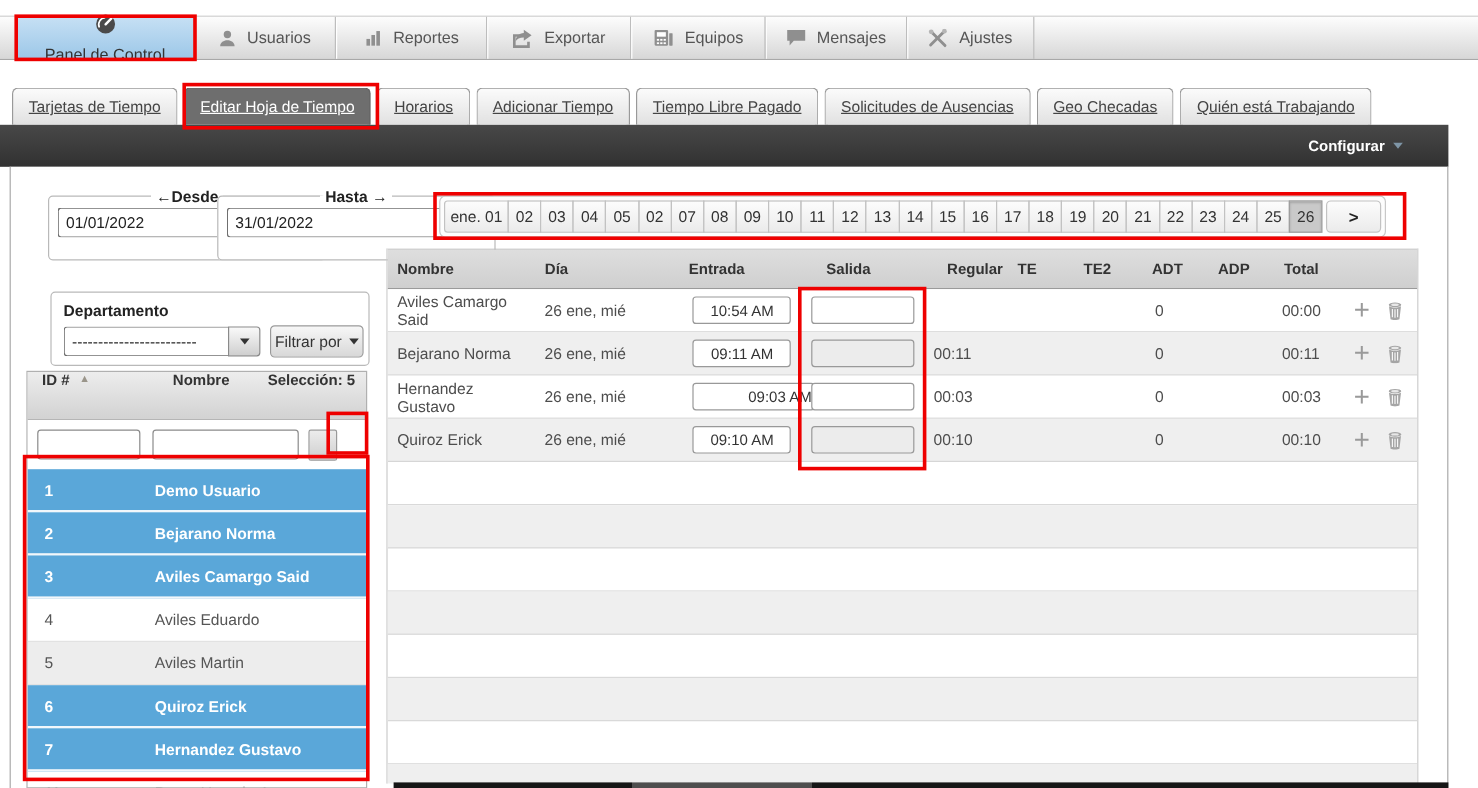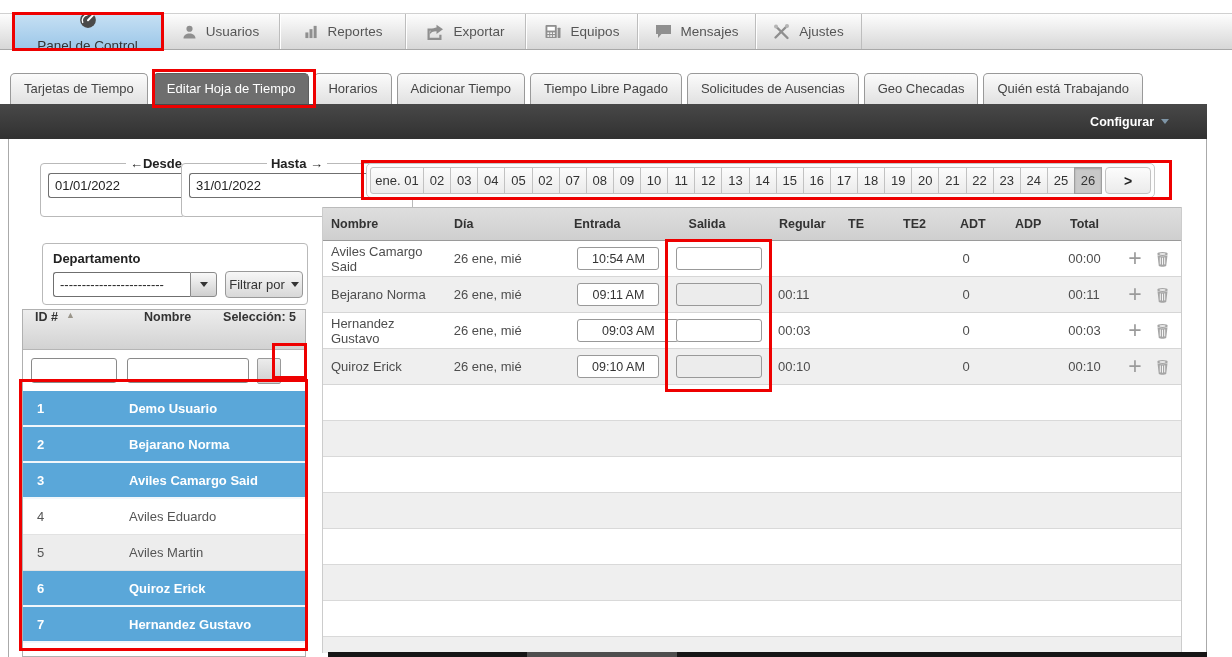--- a/index.html
+++ b/index.html
@@ -22,21 +22,21 @@
   }
   .nav-item:first-child { box-shadow:none; }
   .nav-item.active { background:linear-gradient(#c6e0f4,#9cc7e8); color:#333;flex-direction:column; }
   .nav-item svg { display:block; }
   
   .tabs { position:absolute; top:73px; left:10px; display:flex; gap:5px; }
   .tab {
     height:31px; line-height:30px; padding:0 13px; box-sizing:border-box;
     background:linear-gradient(#fbfbfb,#e1e1e1);
     border:1px solid #999; border-bottom:none; border-radius:5px 5px 0 0;
-    font-size:13px; color:#444; white-space:nowrap;
+    font-size:13px; color:#444; white-space:nowrap;text-decoration:underline;
   }
   .tab.active { background:#6e6e6e; color:#fff; border-color:#5e5e5e; }
   
   .darkbar {
     position:absolute; top:104px; left:0; width:1207px; height:35px;
     background:linear-gradient(#484848,#313131);
     display:flex; align-items:center; justify-content:flex-end;
     padding-right:38px; box-sizing:border-box;
   }
   .configure { display:flex; align-items:center; gap:7px; color:#fff; font-size:12.5px; font-weight:bold; }
@@ -358,21 +358,21 @@
     <div class="dbtn day selected">26</div>
     <div class="dbtn next">&gt;</div>
   </div>
 
 <div class="table-wrap">
   <div class="thead" id="thead">
       <span class="cell" style="width: 123px; padding-left: 8px;">Nombre</span>
       <span class="cell" style="width: 120px; padding-left: 8px;">Día</span>
       <span class="cell" style="width: 95px; padding-left: 8px;">Entrada</span>
       <span class="cell" style="width: 110px; padding-left: 0px; text-align: center; padding-right: 18px;">Salida</span>
-      <span class="cell" style="width: 75px; padding-left: 8px;">Regular</span>
+      <span class="cell" style="width: 75px; padding-left: 8px; text-align: center;">Regular</span>
       <span class="cell" style="width: 55px; padding-left: 2px;">TE</span>
       <span class="cell" style="width: 57px; padding-left: 2px;">TE2</span>
       <span class="cell" style="width: 55px; padding-left: 2px;">ADT</span>
       <span class="cell" style="width: 55px; padding-left: 2px;">ADP</span>
       <span class="cell" style="width: 55px; padding-left: 2px;">Total</span>
     </div>
   <div id="tbody">
       <div class="trow">
         <span class="cell" style="width: 123px; padding-left: 8px;">Aviles Camargo Said</span>
         <span class="cell" style="width: 120px; padding-left: 8px;">26 ene, mié</span>
@@ -415,21 +415,21 @@
               <ellipse cx="7.5" cy="3" rx="3.2" ry="1" fill="#e8e8e8"></ellipse>
               <path d="M2.5 4.3 3.8 15c1.2.9 6.2.9 7.4 0l1.3-10.7c-2.5 1.4-7.5 1.4-10 0z" fill="#a5a5a5"></path>
               <path d="M5.3 6.4v7M7.5 6.7v7M9.7 6.4v7" stroke="#fff" stroke-width="0.9" fill="none"></path>
             </svg>
           </span>
         </span>
       </div>
       <div class="trow">
         <span class="cell" style="width: 123px; padding-left: 8px;">Hernandez Gustavo</span>
         <span class="cell" style="width: 120px; padding-left: 8px;">26 ene, mié</span>
-        <span class="cell" style="width: 95px; padding-left: 8px;"><input class="time-input" value="09:03 AM" style="width: 102px; margin-left: 4px;"></span>
+        <span class="cell" style="width: 95px; padding-left: 8px;"><input class="time-input" value="09:03 AM" style="width: 102px; margin-left: 4px; text-align: right;"></span>
         <span class="cell" style="width: 110px; padding-left: 0px;"><input class="time-input" style="width: 86px; margin-left: 16px; background: rgb(255, 255, 255);"></span>
         <span class="cell" style="width: 75px; padding-left: 8px;">00:03</span>
         <span class="cell" style="width: 55px; padding-left: 2px;"></span>
         <span class="cell" style="width: 57px; padding-left: 2px;"></span>
         <span class="cell" style="width: 55px; padding-left: 6px;">0</span>
         <span class="cell" style="width: 55px; padding-left: 2px;"></span>
         <span class="cell" style="width: 55px; padding-left: 2px;">00:03</span>
         <span class="cell" style="width: 60px; display: flex; align-items: center; gap: 13px; padding-left: 7px;">
           <span><span class="plus-btn">+</span></span>
           <span style="display: flex;">

